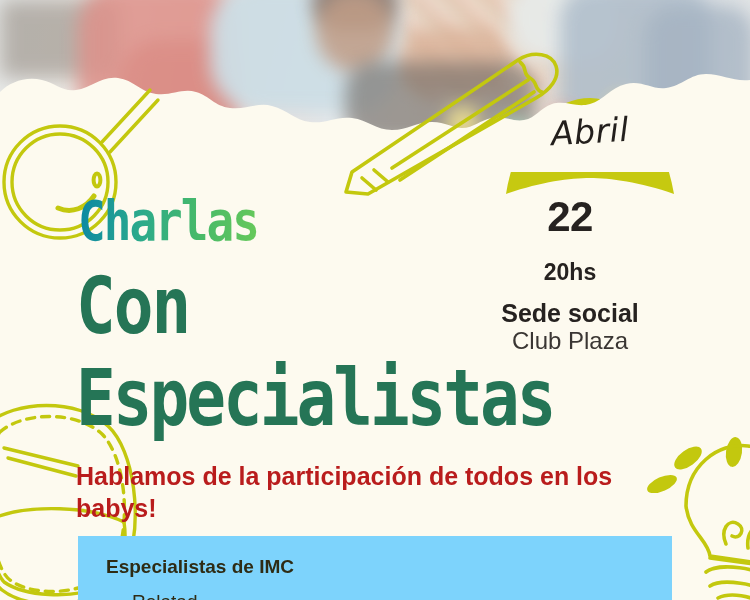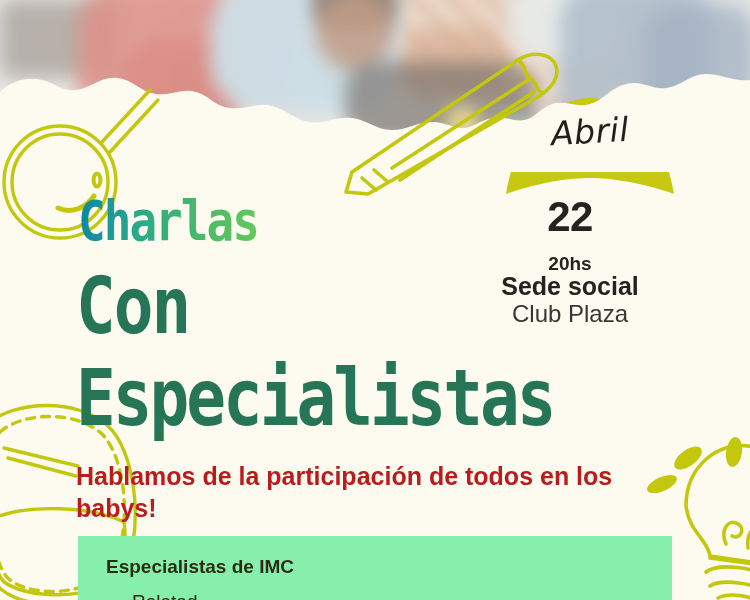--- a/index.html
+++ b/index.html
@@ -112,25 +112,26 @@
   .info-col {
     position:absolute; left:450px; top:196px;
     width:240px; text-align:center;
     color:#262220;
   }
   .info-day {
     font-size:42px; font-weight:bold; line-height:1;
     letter-spacing:-0.5px;
   }
   .info-time {
-    font-size:19px; font-weight:bold; line-height:1;
-    margin-top:16px;
+    font-size:23px; font-weight:bold; line-height:1;
+    margin-top:23px;
   }
   .info-venue {
     font-size:25px; font-weight:bold; line-height:1.05;
+    margin-top:16px;
   }
   .info-venue2 {
     font-size:24px; font-weight:400; line-height:1.05;
     margin-top:2px; color:#3a3633;
   }
 
   
   .blocky {
     font-family:"DejaVu Sans Mono", monospace;
     font-weight:bold;
@@ -165,21 +166,21 @@
     width:602px;
     font-size:25px; font-weight:bold;
     line-height:1.28;
     color:#b91c1c;
   }
 
   
   .yellow-panel {
     position:absolute; left:78px; top:536px;
     width:594px; height:64px;
-    background:#86efac;
+    background:#7dd3fc;
     padding:20px 0 0 28px;
   }
   .yp-title {
     font-size:19px; font-weight:bold; color:#2e2b14;
     line-height:1.2;
   }
   .yp-sub {
     font-size:19px; font-weight:normal; color:#2e2b14;
     margin-top:12px; margin-left:26px;
   }

